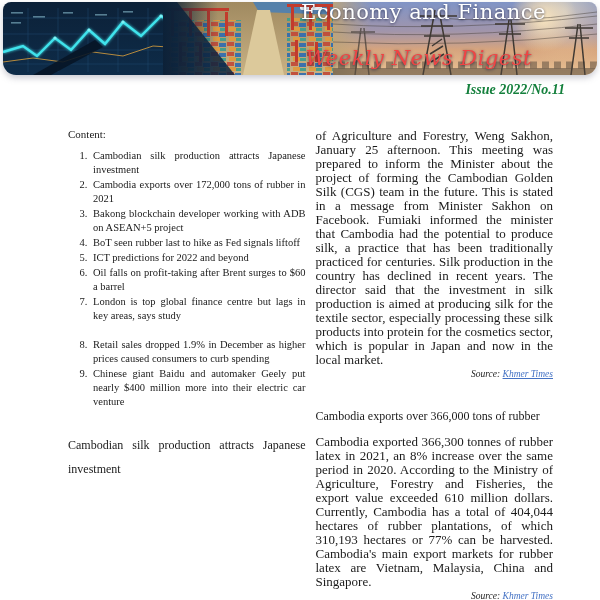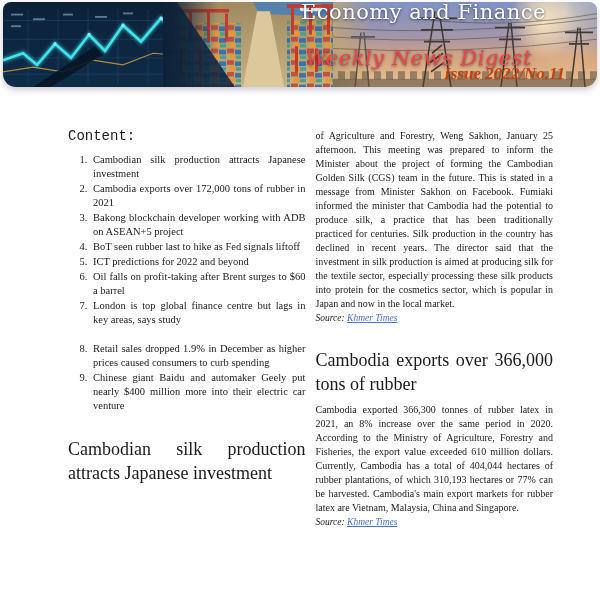--- a/index.html
+++ b/index.html
@@ -2,64 +2,64 @@
 <html><head>
 <meta charset="utf-8">
 <style>
   html,body { margin:0; padding:0; background:#fff; }
   .page {
     position:relative; width:600px; height:600px; background:#ffffff;
     font-family:"Liberation Serif", serif; color:#1a1a1a; overflow:hidden;
   }
   
   .banner {
-    position:absolute; top:2px; left:3px; right:3px; height:85px;
+    position:absolute; top:2px; left:3px; right:3px; height:73px;
     border-radius:8px 8px 13px 13px; overflow:hidden;
     box-shadow:0 3px 6px rgba(110,110,130,.35);
     text-align:center;
   }
   .banner svg { display:block; width:100%; height:100%; }
   .banner-title {
     position:absolute; top:-2px; right:51px; color:#fff;
     font-family:"DejaVu Serif", serif; font-size:21px; letter-spacing:.5px;
     text-shadow:0 1px 3px rgba(20,25,60,.75); white-space:nowrap;
   }
   .banner-subtitle {
     position:absolute; top:44px; right:65px; color:#ef4444; font-style:italic;
     font-family:"DejaVu Serif", serif; font-size:21px; letter-spacing:.5px;
     text-shadow:0 1px 3px rgba(20,25,60,.75); white-space:nowrap;
   }
   
   .issue-line {
-    position:absolute; top:64px; right:35px;
-    font-size:17px; font-weight:bold; font-style:italic; color:#c2410c;
+    position:absolute; top:82px; right:35px;
+    font-size:14px; font-weight:bold; font-style:italic; color:#15803d;
   }
   
   .columns {
     position:absolute; top:128px; left:68px; width:485px; height:472px;
     display:flex; gap:10px; overflow:hidden;
   }
   .col { flex:1 1 0; min-width:0; }
-  .content-heading { font-size:14px; margin:0 0 9px 0;font-family:Liberation Mono, monospace; }
+  .content-heading { font-size:11px; margin:0 0 9px 0; }
   ol.content-list {
     margin:0; padding:0 0 0 22px; font-size:10.5px; line-height:14px;
     text-align:justify;
   }
   ol.content-list li { margin:0 0 1px 0; padding-left:3px; }
   ol.content-list li:nth-child(8) { margin-top:15px; }
   .article-heading {
-    font-size:18px; font-weight:normal; line-height:24px; text-align:justify;
+    font-size:12px; font-weight:normal; line-height:24px; text-align:justify;
     margin:24px 0 7px 0;
   }
   .body-text {
-    font-size:10px; line-height:14px; text-align:justify; margin:0;
+    font-size:13px; line-height:14px; text-align:justify; margin:0;
   }
   .first-par { margin-top:1px; }
   .source-line {
-    font-size:9.5px; line-height:12px; font-style:italic; margin:1px 0 0 0;
+    font-size:9.5px; line-height:12px; font-style:italic; margin:1px 0 0 0;text-align:right;
   }
   .source-link { color:#4472C4; text-decoration:underline; cursor:pointer; }
 </style>
 </head>
 <body>
 
 <div class="page">
 
   <div class="banner">
     <svg viewBox="0 0 594 73" preserveAspectRatio="none">

